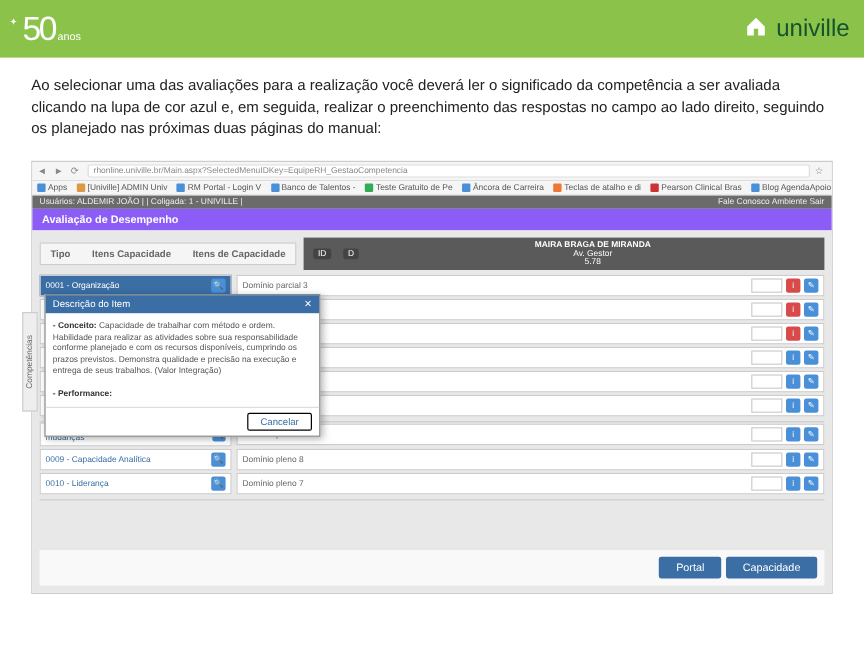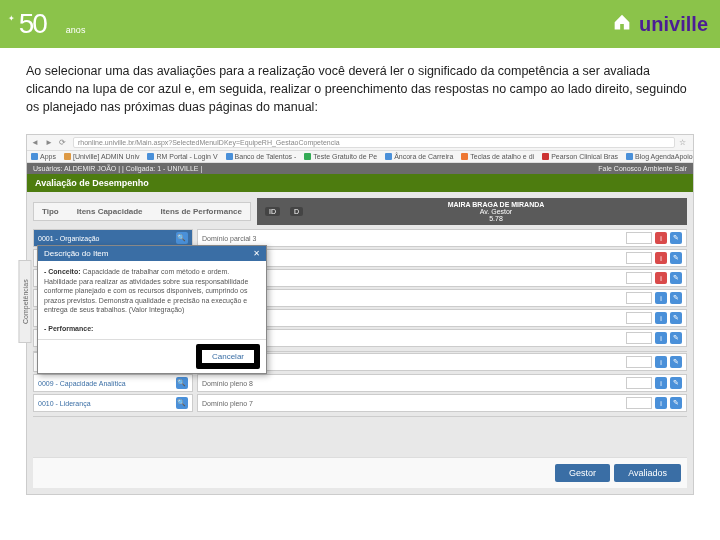--- a/index.html
+++ b/index.html
@@ -1,33 +1,33 @@
 <!DOCTYPE html>
 <html><head>
 <meta charset="utf-8">
 <style>
 *{margin:0;padding:0;box-sizing:border-box;font-family:Arial,sans-serif}
 body{width:720px;height:540px;background:#fff;overflow:hidden}
 .header{background:#8bc34a;height:48px;display:flex;align-items:center;justify-content:space-between;padding:0 12px}
 .logo-50{display:flex;align-items:baseline;color:#fff}
 .logo-50 .num{font-size:28px;font-weight:normal;letter-spacing:-2px}
-.logo-50 .anos{font-size:9px;margin-left:20px}
+.logo-50 .anos{font-size:9px;margin-left:2px}
 .logo-50 .star{font-size:8px;position:relative;top:-12px;left:-4px}
-.univille-logo{color:#4c1d95;font-size:20px;font-weight:700;display:flex;align-items:center;gap:6px}
+.univille-logo{color:#14532d;font-size:20px;font-weight:400;display:flex;align-items:center;gap:6px}
 .univille-logo svg{fill:#fff}
 .instructions{padding:14px 26px;font-size:12.5px;color:#222;line-height:1.45}
 .browser-frame{margin:4px 26px 0;border:1px solid #ccc;font-size:8px;color:#555}
 .browser-toolbar{background:#f5f5f5;border-bottom:1px solid #ddd;padding:2px 4px;display:flex;align-items:center;gap:4px}
 .browser-toolbar .nav-ico{width:10px;height:10px;display:inline-block;color:#888}
 .addr-bar{flex:1;background:#fff;border:1px solid #ddd;border-radius:2px;padding:1px 4px;color:#888;font-size:7px}
 .bookmarks{background:#f5f5f5;border-bottom:1px solid #ddd;padding:2px 4px;display:flex;gap:8px;overflow:hidden;white-space:nowrap}
 .bookmarks span{font-size:7px;color:#555;display:flex;align-items:center;gap:2px}
 .bk-ico{width:7px;height:7px;background:#4a90d9;display:inline-block;border-radius:1px}
 .app-topbar{background:#6b6b6b;color:#eee;font-size:7px;padding:2px 6px;display:flex;justify-content:space-between}
-.app-header{background:#4d7c0f;color:#fff;padding:4px 8px;font-size:9px;font-weight:bold}
+.app-header{background:#8b5cf6;color:#fff;padding:4px 8px;font-size:9px;font-weight:bold}
 .eval-container{background:#e8e8e8;padding:6px;position:relative}
 .eval-top{display:flex;gap:6px;align-items:center}
 .top-left{background:#f5f5f5;border:1px solid #ccc;padding:4px 8px;display:flex;gap:18px;font-size:8px;font-weight:bold;color:#666}
 .top-right{flex:1;background:#5a5a5a;color:#fff;padding:3px 8px;display:flex;align-items:center;gap:10px;font-size:7px}
 .top-right .id-badge{background:#444;padding:1px 4px;border-radius:2px}
 .top-right .name-section{flex:1;text-align:center}
 .top-right .name{font-weight:bold}
 .top-right .score{font-size:7px}
 .eval-rows{margin-top:4px;position:relative}
 .eval-row{display:flex;gap:4px;align-items:center;margin-bottom:2px}
@@ -37,21 +37,21 @@
 .domain-cell{flex:1;background:#fff;border:1px solid #ccc;padding:2px 4px;font-size:7px;color:#666;display:flex;justify-content:space-between;align-items:center}
 .grade-input{width:26px;height:12px;background:#fff;border:1px solid #ccc}
 .info-btn{width:12px;height:12px;background:#4a90d9;border-radius:2px;color:#fff;font-size:7px;display:flex;align-items:center;justify-content:center}
 .info-btn.red{background:#d94a4a}
 .side-tab{position:absolute;left:-2px;top:50%;transform:translateY(-50%) rotate(-90deg);transform-origin:left center;background:#eee;border:1px solid #ccc;padding:2px 18px;font-size:7px;color:#666;white-space:nowrap}
 .modal{position:absolute;top:16px;left:4px;width:230px;background:#fff;border:1px solid #888;box-shadow:2px 2px 6px rgba(0,0,0,0.3);z-index:10}
 .modal-header{background:#3a6ea5;color:#fff;padding:3px 6px;font-size:8px;display:flex;justify-content:space-between;align-items:flex-start}
 .modal-body{padding:6px;font-size:7px;color:#555;line-height:1.35}
 .modal-body b{color:#333}
 .modal-footer{padding:4px 6px;text-align:right;border-top:1px solid #ddd}
-.modal-footer button{background:#fff;border:6px solid #000000;color:#3a6ea5;padding:2px 10px;font-size:8px;border-radius:2px;cursor:pointer}
+.modal-footer button{background:#fff;border:1px solid #000000;color:#3a6ea5;padding:2px 10px;font-size:8px;border-radius:2px;cursor:pointer}
 .bottom-actions{display:flex;justify-content:flex-end;gap:4px;padding:6px;margin-top:40px;border-top:1px solid #ddd;background:#f9f9f9}
 .btn-primary{background:#3a6ea5;color:#fff;border:none;padding:4px 14px;font-size:9px;border-radius:2px;cursor:pointer}
 .divider{margin-top:4px;border-top:1px solid #ccc}
 </style>
 </head>
 <body>
 
 <div class="header">
   <div class="logo-50">
     <span class="star">✦</span>
@@ -119,21 +119,21 @@
     <span>Fale Conosco   Ambiente   Sair</span>
   </div>
   <div class="app-header">Avaliação de Desempenho</div>
 
   <div class="eval-container">
     <div class="side-tab">Competências</div>
     <div class="eval-top">
       <div class="top-left">
         <span>Tipo</span>
         <span>Itens Capacidade</span>
-        <span>Itens de Performance</span>
+        <span>Itens de Capacidade</span>
       </div>
       <div class="top-right">
         <span class="id-badge">ID</span>
         <span class="id-badge">D</span>
         <div class="name-section">
           <div class="name">MAIRA BRAGA DE MIRANDA</div>
           <div class="score"><span>Av. Gestor</span><br><span>5.78</span></div>
         </div>
       </div>
     </div>
@@ -280,17 +280,17 @@
                 <div class="info-btn">i</div>
                 <div class="info-btn">✎</div>
               </div>
             </div>
           </div>
         </div>
     </div>
 
     <div class="divider"></div>
     <div class="bottom-actions">
-      <button class="btn-primary">Gestor</button>
-      <button class="btn-primary">Avaliados</button>
+      <button class="btn-primary">Portal</button>
+      <button class="btn-primary">Capacidade</button>
     </div>
   </div>
 </div>
 
 </body></html>

